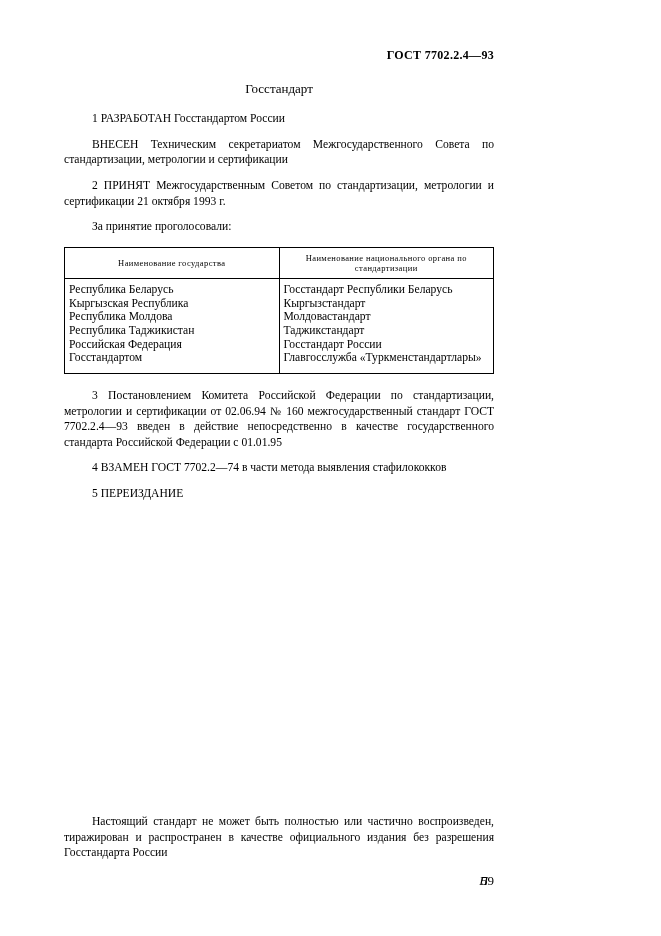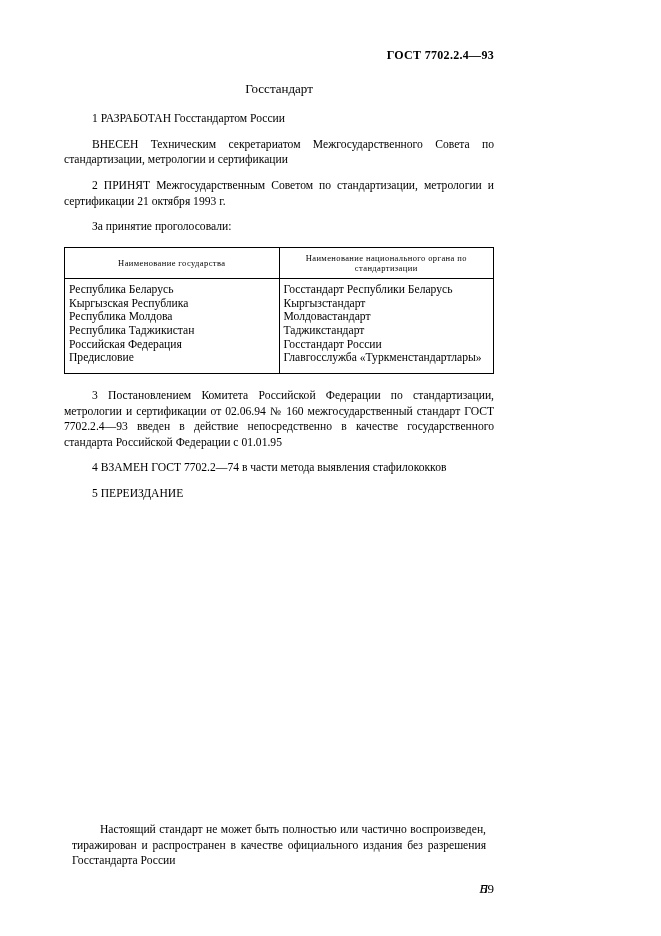--- a/index.html
+++ b/index.html
@@ -71,21 +71,21 @@
     position: absolute;
     left: 64px;
     right: 63px;
     top: 814px;
   }
   .copyright {
     font-size: 11.6px;
     line-height: 1.35;
     text-align: justify;
     text-indent: 28px;
-    margin: 8px;
+    margin: 0;
   }
   .page-numbers {
     position: relative;
     margin-top: 12px;
     font-size: 13px;
     text-align: right;
   }
   .volume-number {
     position: absolute;
     right: 6px;
@@ -136,21 +136,21 @@
       </tr>
       <tr>
         <td class="col-country">Республика Таджикистан</td>
         <td class="col-org">Таджикстандарт</td>
       </tr>
       <tr>
         <td class="col-country">Российская Федерация</td>
         <td class="col-org">Госстандарт России</td>
       </tr>
       <tr class="last">
-        <td class="col-country">Предисловие</td>
+        <td class="col-country">Госстандартом</td>
         <td class="col-org">Главгосслужба «Туркменстандартлары»</td>
       </tr>
     </tbody>
   </table>
 
   <p class="para first">3 Постановлением Комитета Российской Федерации по стандартизации, метрологии и сертификации от 02.06.94 № 160 межгосударственный стандарт ГОСТ 7702.2.4—93 введен в действие непосредственно в качестве государственного стандарта Российской Федерации с 01.01.95</p>
 
   <p class="para">4 ВЗАМЕН ГОСТ 7702.2—74 в части метода выявления стафилококков</p>
 
   <p class="para">5 ПЕРЕИЗДАНИЕ</p>

